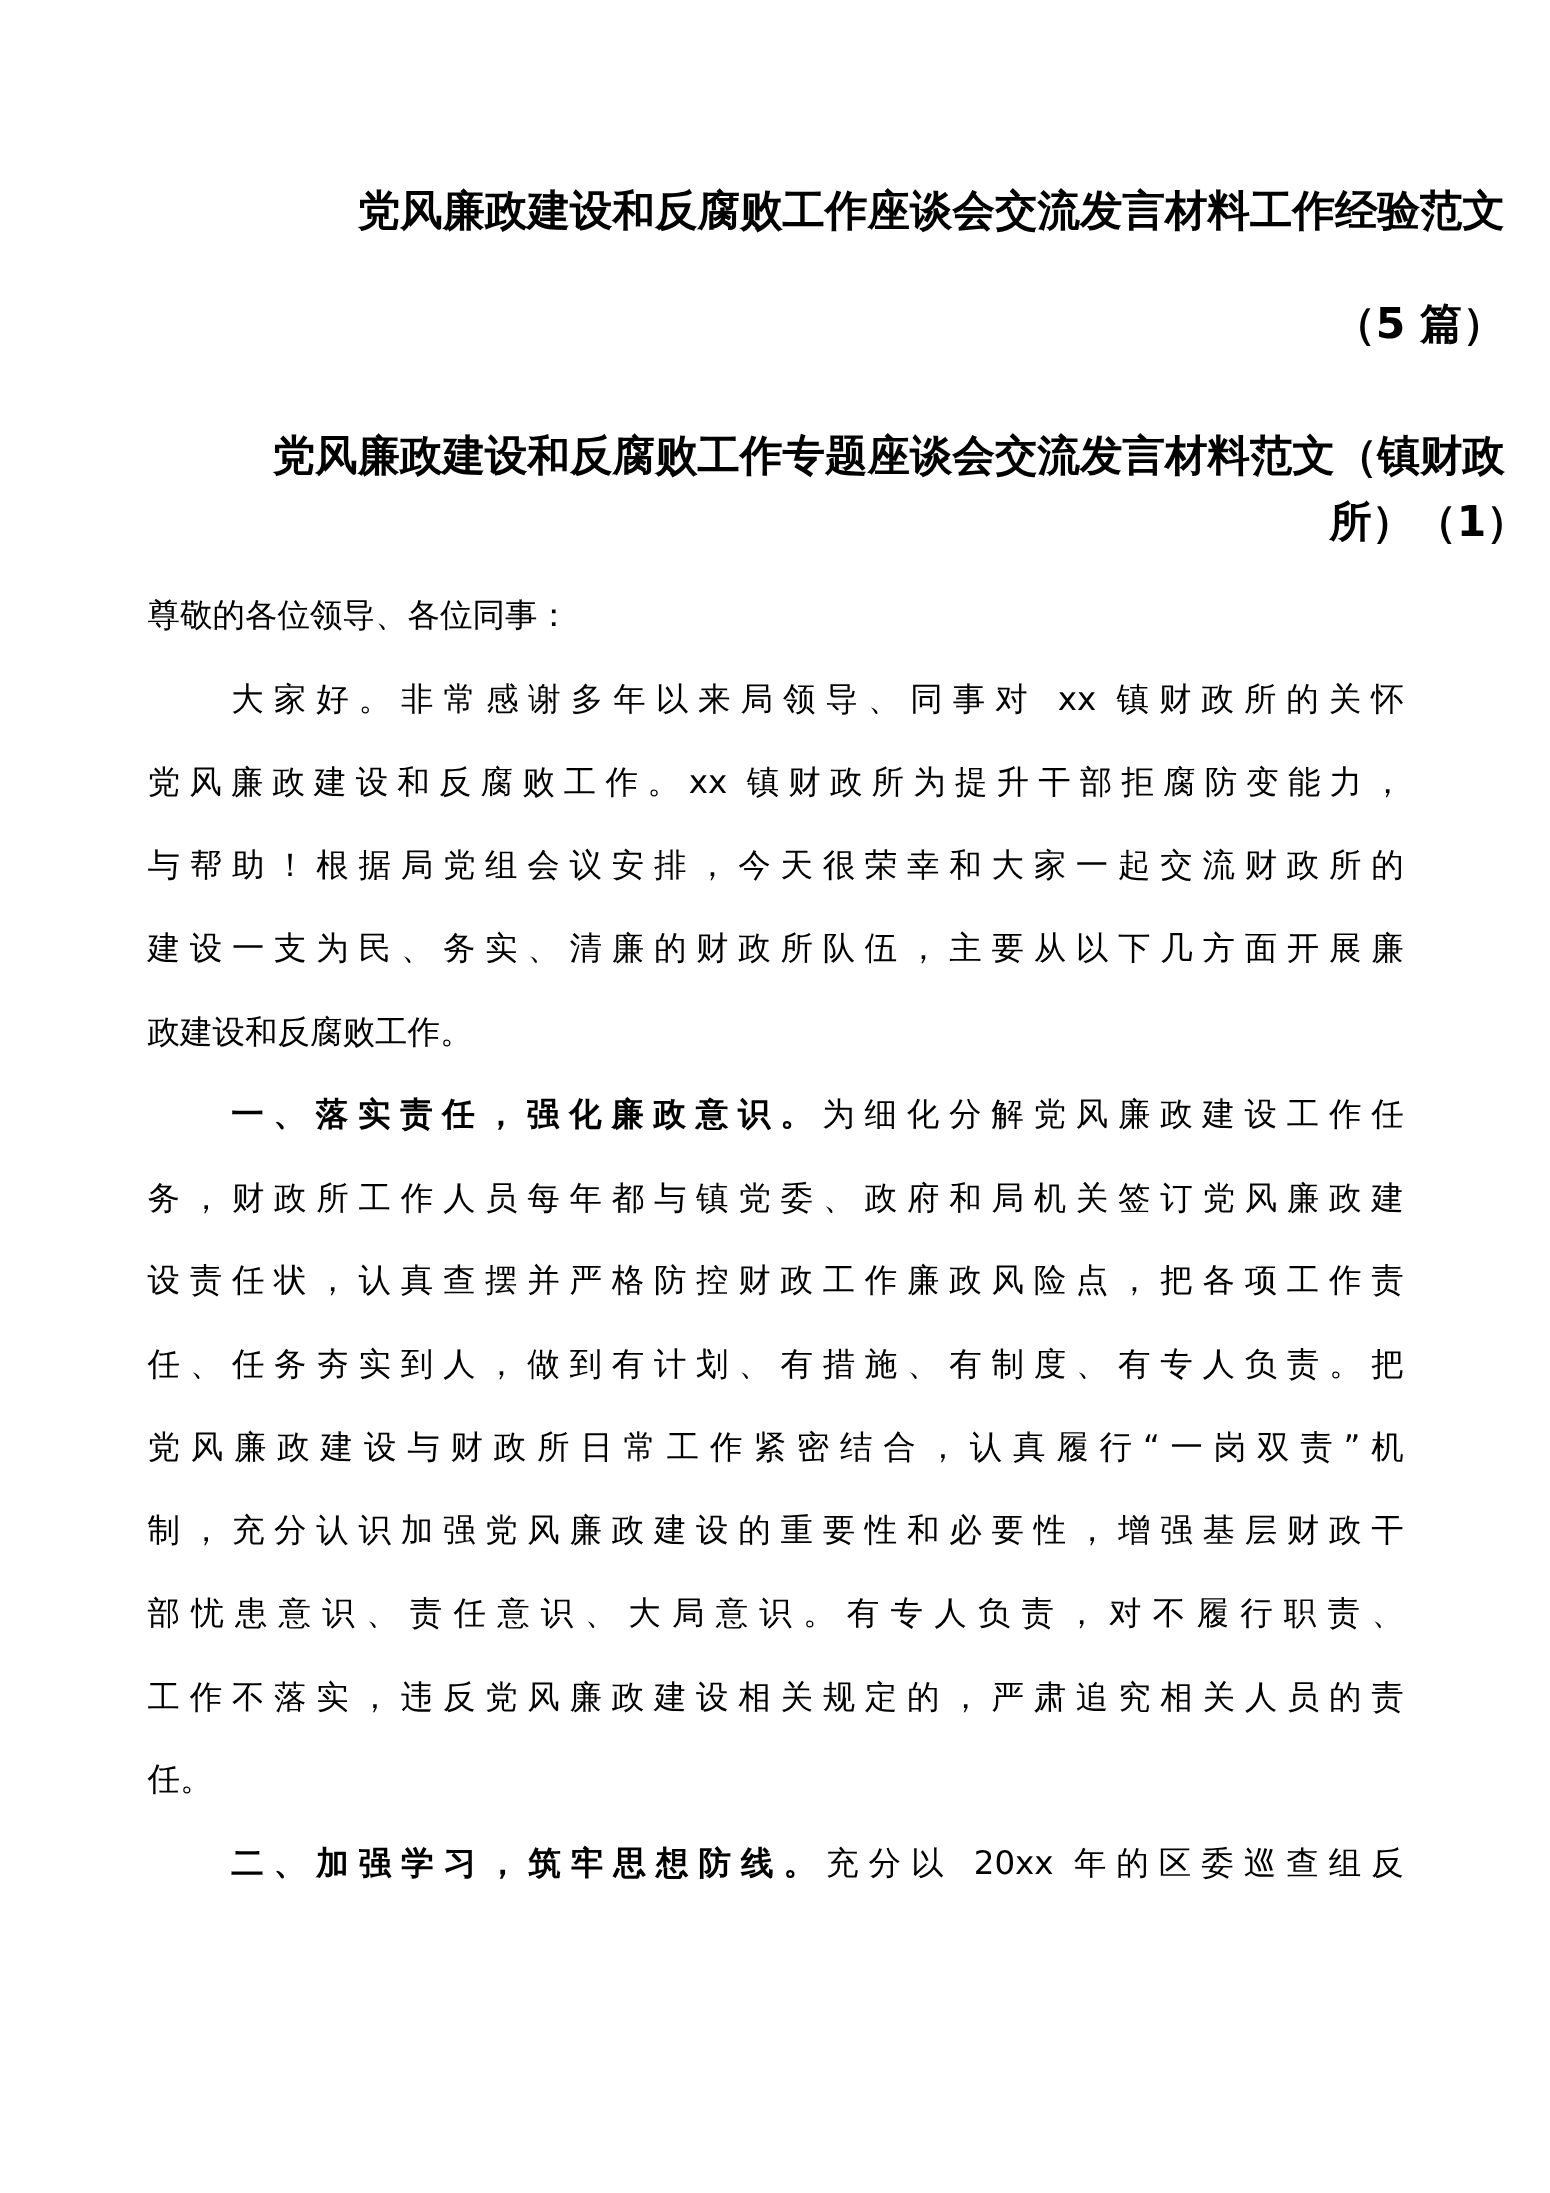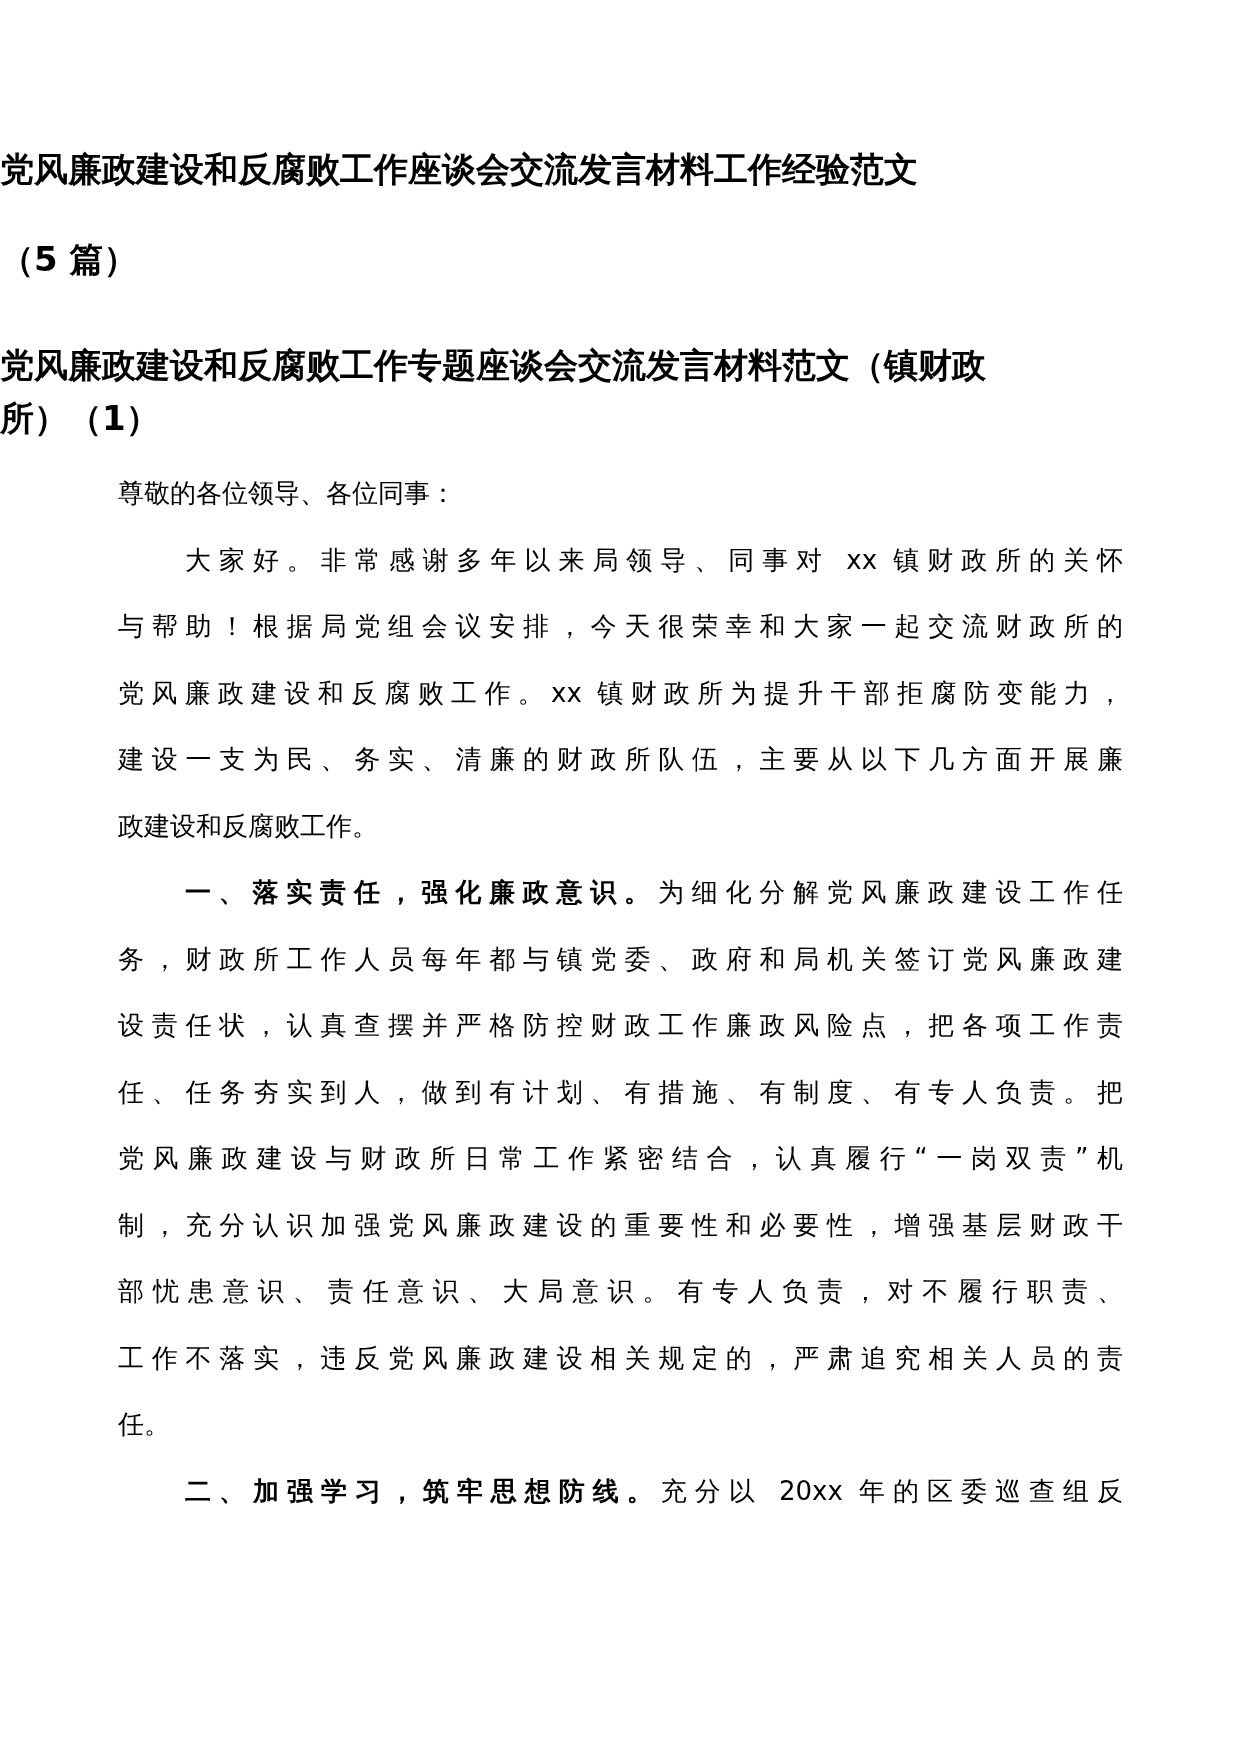--- a/index.html
+++ b/index.html
@@ -1,44 +1,44 @@
 <!DOCTYPE html>
 <html><head>
 <meta charset="utf-8">
 <style>
   html, body { margin: 0; padding: 0; background: #ffffff; }
   body { width: 1240px; height: 1754px; position: relative; overflow: hidden;
          font-family: "DejaVu Sans", "Liberation Sans", sans-serif; color: #000; }
-  .title { position: absolute; left: 0; width: 1204px; text-align: left;
+  .title { position: absolute; left: 0; width: 1204px; text-align: right;
            font-weight: bold; font-size: 34px; line-height: 40px; white-space: nowrap; }
   .body-block { position: absolute; left: 118px; width: 1005px; top: 460px; }
   .line { height: 66.5px; line-height: 66.5px; font-size: 26px; white-space: nowrap;
           text-align: justify; text-align-last: justify; overflow: visible; }
   .line.last { text-align-last: left; }
   .indent { padding-left: 67px; }
   .bold { font-weight: bold; }
 </style>
 </head>
 <body>
 
 <div>
 
   <div class="title" style="top:149px;">党风廉政建设和反腐败工作座谈会交流发言材料工作经验范文</div>
   <div class="title" style="top:239px;">（5 篇）</div>
 
   <div class="title" style="top:345px;">党风廉政建设和反腐败工作专题座谈会交流发言材料范文（镇财政</div>
-  <div class="title" style="top:398px;">所）（1）</div>
+  <div class="title" style="top:398px;margin-left:19px;">所）（1）</div>
 
   <div class="body-block">
     <div class="line last">尊敬的各位领导、各位同事：</div>
 
     <div>
       <div class="line indent">大家好。非常感谢多年以来局领导、同事对 xx 镇财政所的关怀</div>
+      <div class="line">党风廉政建设和反腐败工作。xx 镇财政所为提升干部拒腐防变能力，</div>
       <div class="line">与帮助！根据局党组会议安排，今天很荣幸和大家一起交流财政所的</div>
-      <div class="line">党风廉政建设和反腐败工作。xx 镇财政所为提升干部拒腐防变能力，</div>
       <div class="line">建设一支为民、务实、清廉的财政所队伍，主要从以下几方面开展廉</div>
       <div class="line last">政建设和反腐败工作。</div>
     </div>
 
     <div>
       <div class="line indent"><span class="bold">一、落实责任，强化廉政意识。</span><span>为细化分解党风廉政建设工作任</span></div>
       <div class="line">务，财政所工作人员每年都与镇党委、政府和局机关签订党风廉政建</div>
       <div class="line">设责任状，认真查摆并严格防控财政工作廉政风险点，把各项工作责</div>
       <div class="line">任、任务夯实到人，做到有计划、有措施、有制度、有专人负责。把</div>
       <div class="line">党风廉政建设与财政所日常工作紧密结合，认真履行“一岗双责”机</div>

